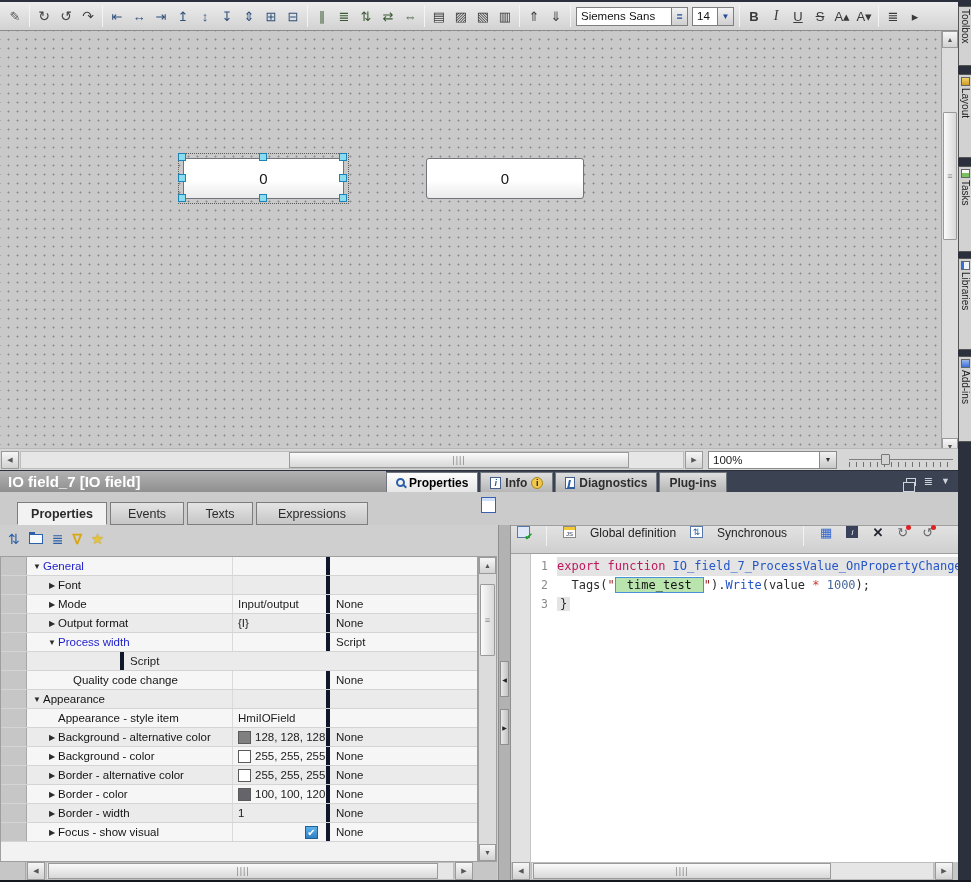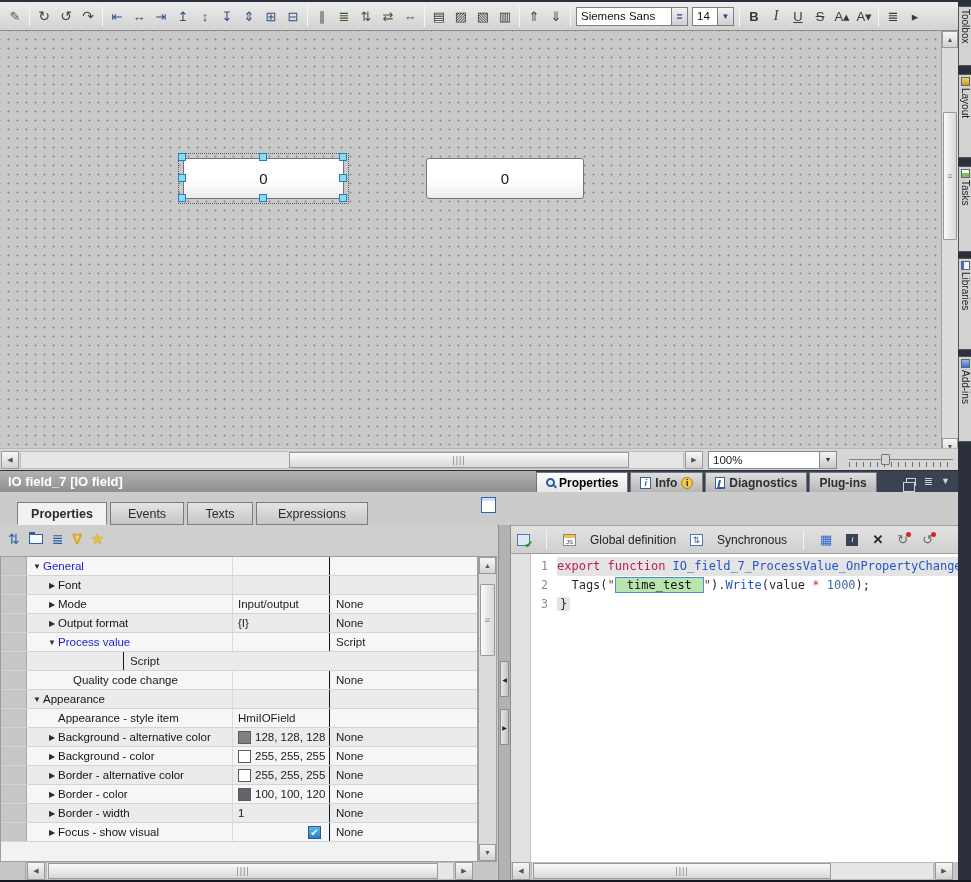--- a/index.html
+++ b/index.html
@@ -81,22 +81,22 @@
   .side-tab-label{writing-mode:vertical-rl;font-size:10px;color:#222;margin-top:2px;white-space:nowrap;}
   .side-ico{width:9px;height:9px;margin-top:2px;flex:none;border:1px solid #666;}
   .ico-layout{background:linear-gradient(#f4d36a,#cf9a22);}
   .ico-tasks{background:linear-gradient(#f8f8f8 50%,#78c060 50%);}
   .ico-libraries{background:linear-gradient(90deg,#3a6fd8 30%,#eef2fa 30%);}
   .ico-addins{background:linear-gradient(#9db8e8,#3a6fd8);}
 
   
   .inspector{position:absolute;left:0;top:471px;width:958px;height:409px;background:#cbcbcb;}
   .insp-title{position:absolute;left:0;top:0;width:958px;height:21px;display:flex;}
-  .insp-title-left{flex:none;width:536px;background:linear-gradient(#b2b2b2,#8f8f8f);
-    color:#fff;font-weight:bold;font-size:13px;display:flex;align-items:center;padding:0 8px;}
+  .insp-title-left{flex:none;width:386px;background:linear-gradient(#b2b2b2,#8f8f8f);
+    color:#fff;font-weight:bold;font-size:15px;display:flex;align-items:center;padding:0 8px;}
   .insp-title-right{flex:1;background:#3b4251;display:flex;align-items:flex-end;}
   .win-tab{height:20px;display:flex;align-items:center;gap:4px;padding:0 9px;margin-right:2px;
     background:linear-gradient(#dedede,#b6b6b6);border:1px solid #70757e;border-bottom:none;
     font-size:12px;font-weight:bold;color:#2e2e2e;}
   .win-tab.active{background:linear-gradient(#fdfdfd,#e6e6e6);color:#000;}
   .win-icons{margin-left:auto;display:flex;align-items:center;gap:8px;padding:0 8px;height:100%;}
   .icon-magnifier{width:9px;height:9px;border:2px solid #2b5fa8;border-radius:50%;position:relative;flex:none;}
   .icon-magnifier::after{content:"";position:absolute;width:5px;height:2px;background:#2b5fa8;
     transform:rotate(45deg);right:-4px;bottom:-2px;}
   .icon-info{width:11px;height:12px;background:#fff;border:1px solid #44608c;color:#2b5fa8;
@@ -136,21 +136,21 @@
   .hc-sel{width:26px;flex:none;padding:0;}
   .hc-name{width:206px;flex:none;}
   .hc-static{width:97px;flex:none;}
   .hc-dyn{flex:1;border-right:none;}
   .prow{display:flex;height:19px;font-size:11.5px;border-bottom:1px solid #d4d4d4;}
   .prow:nth-child(odd){background:#f6f6f6;}
   .prow:nth-child(even){background:#ebebeb;}
   .pc{display:flex;align-items:center;overflow:hidden;white-space:nowrap;}
   .pc-sel{width:26px;flex:none;background:#c6c6c6;border-right:1px solid #a8a8a8;}
   .pc-name{width:206px;flex:none;border-right:1px solid #dadada;}
-  .pc-static{width:97px;flex:none;border-right:1px solid #0f172a;padding-left:5px;gap:4px;}
+  .pc-static{width:97px;flex:none;border-right:4px solid #0f172a;padding-left:5px;gap:4px;}
   .pc-dyn{flex:1;padding-left:6px;}
   .tri{width:12px;flex:none;font-size:8px;color:#2c2c2c;text-align:center;}
   .rname{color:#141414;}
   .rname.blue{color:#1d1dcc;}
   .prow.selected .pc-name{border:1px solid #4d7fc0;background:#f3f7fd;}
   .prow.selected .rname{font-weight:bold;}
   .swatch{width:13px;height:13px;border:1px solid #5a5a5a;flex:none;}
   .chk{width:13px;height:13px;margin-left:auto;margin-right:8px;background:linear-gradient(#5db2ec,#2f7fc4);
     border:1px solid #1f5f96;color:#fff;font-size:10px;line-height:12px;text-align:center;flex:none;}
   .prop-vscroll{position:absolute;left:478px;top:31px;width:19px;bottom:18px;background:#dcdcdc;
@@ -163,21 +163,21 @@
   
   .splitter{position:absolute;left:498px;top:54px;width:13px;height:355px;background:#b2b2b2;
     border-left:1px solid #8e8e8e;border-right:1px solid #8e8e8e;}
   .split-btn{position:absolute;left:1px;width:9px;height:36px;background:linear-gradient(90deg,#e8e8e8,#c2c2c2);
     border:1px solid #8e8e8e;display:flex;align-items:center;justify-content:center;font-size:6px;color:#222;}
 
   
   .script-pane{position:absolute;left:511px;top:54px;width:447px;height:355px;background:#fff;
     border-top:1px solid #9f9f9f;}
   .script-toolbar{height:28px;background:linear-gradient(#e2e2e2,#cfcfcf);border-bottom:1px solid #9f9f9f;
-    display:flex;align-items:center;gap:14px;padding:0 6px;font-size:12px;color:#1e1e1e;}
+    display:flex;gap:14px;padding:0 6px;font-size:12px;color:#1e1e1e;}
   .st-sep{width:1px;height:20px;background:#9a9a9a;border-right:1px solid #f2f2f2;margin:0 2px;}
   .icon-validate{width:13px;height:12px;background:#dfe8f6;border:1px solid #5577aa;position:relative;flex:none;}
   .icon-validate::after{content:"✔";position:absolute;right:-4px;bottom:-5px;color:#1f9e30;font-size:10px;font-weight:bold;}
   .icon-jsdef{width:13px;height:12px;background:#fff;border:1px solid #888;box-shadow:inset 0 3px 0 #f0c838;flex:none;
     font-size:6px;color:#335;display:flex;align-items:flex-end;justify-content:center;}
   .icon-sync{width:13px;height:12px;background:#fff;border:1px solid #5577aa;color:#2b5fa8;font-size:9px;
     display:flex;align-items:center;justify-content:center;flex:none;}
   .icon-grid{color:#3366cc;font-size:13px;line-height:1;}
   .icon-sysfn{width:12px;height:12px;background:#39415a;color:#fff;font-size:8px;font-style:italic;
     display:flex;align-items:center;justify-content:center;flex:none;}
@@ -497,21 +497,21 @@
                 <span data-name="static-value-text">{I}</span>
               </div>
               <div class="pc pc-dyn" data-name="dynamization-cell">
                 <span data-name="dynamization-value">None</span>
               </div>
             </div>
             <div class="prow" data-name="table-row">
               <div class="pc pc-sel" data-name="row-selector"></div>
               <div class="pc pc-name" data-name="row-name-cell" style="padding-left: 19px;">
                 <span class="tri" data-name="expand-arrow-icon">▼</span>
-                <span class="rname blue" data-name="property-name">Process value</span>
+                <span class="rname blue" data-name="property-name">Process width</span>
               </div>
               <div class="pc pc-static" data-name="static-value-cell"></div>
               <div class="pc pc-dyn" data-name="dynamization-cell">
                 <span data-name="dynamization-value">Script</span>
               </div>
             </div>
             <div class="prow selected" data-name="table-row">
               <div class="pc pc-sel" data-name="row-selector"></div>
               <div class="pc pc-static" data-name="static-value-cell"></div>
               <div class="pc pc-dyn" data-name="dynamization-cell">

